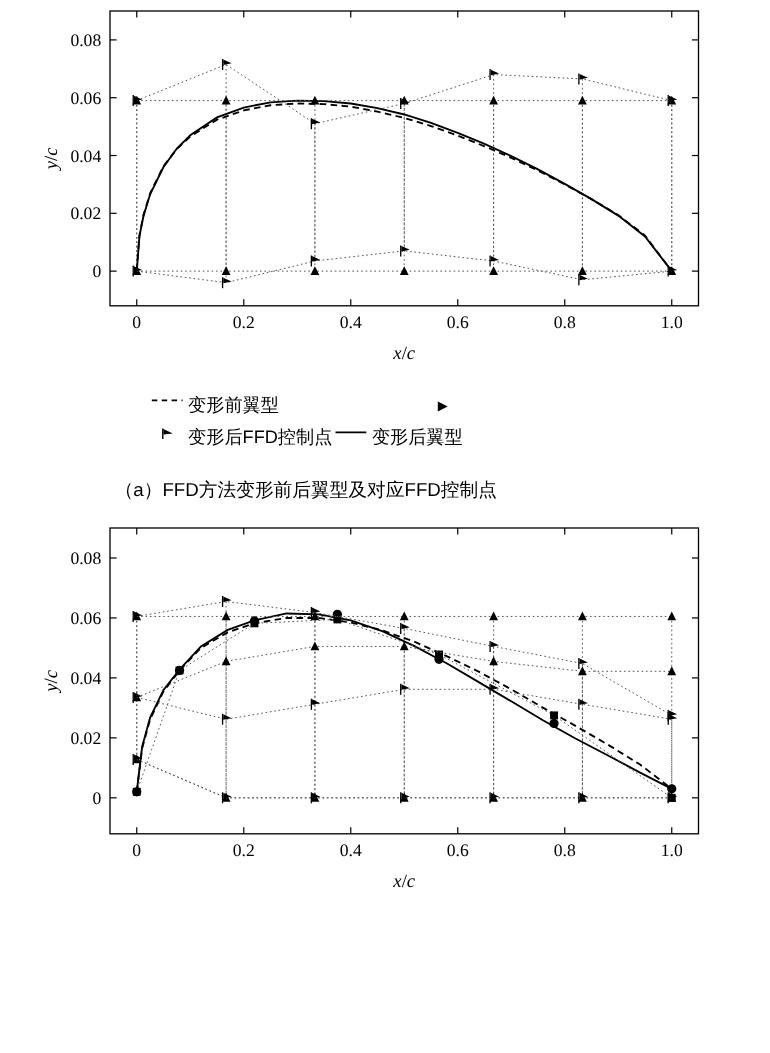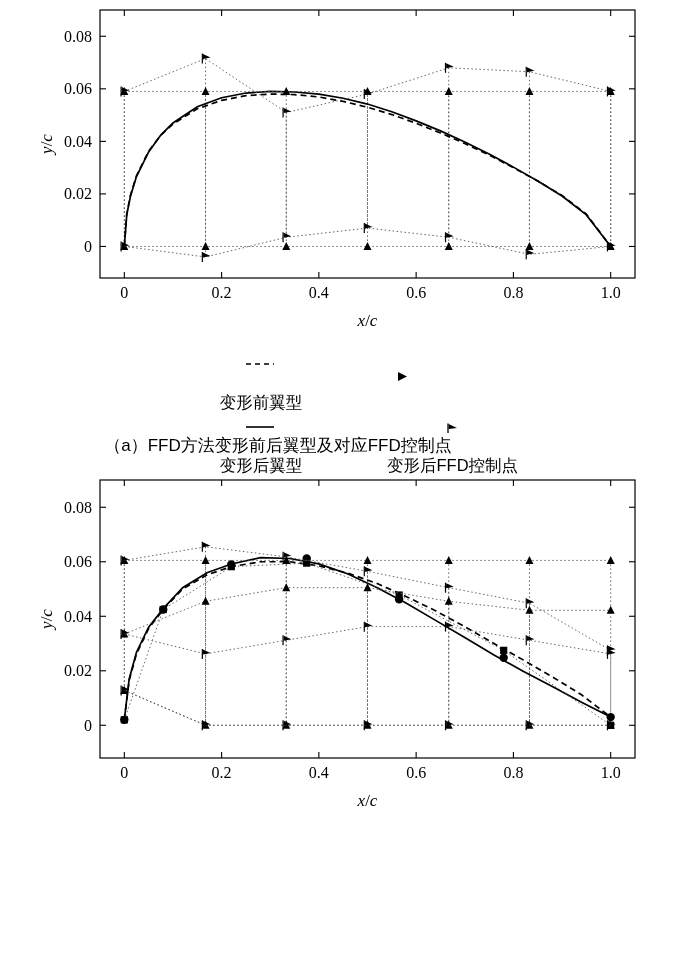--- a/index.html
+++ b/index.html
@@ -47,22 +47,21 @@
     font-size: 16.5px;
     color: #000;
   }
   .legend-row {
     display: flex;
     flex-direction: row;
     align-items: center;
   }
   .legend-item {
     display: flex;
-    flex-direction: column;
-    align-items: center;
+    flex-direction: row;
     white-space: nowrap;
   }
   .legend-key {
     display: inline-block;
     width: 34px;
     text-align: center;
     flex: 0 0 34px;
   }
   .legend-key svg { display: block; margin: 0 auto; }
   .legend-text { padding-left: 2px; }
@@ -206,36 +205,36 @@
         </div>
         <div class="legend-item">
           <span class="legend-key">
             <svg width="16" height="14" viewBox="0 0 16 14">
                 <polygon points="4,3 13,7.5 4,12" fill="#000"></polygon>
               </svg>
           </span>
         </div>
       </div>
       <div class="legend-row">
-        <div class="legend-item first">
-          <span class="legend-key">
-            <svg width="30" height="12" viewBox="0 0 30 12">
-                <line x1="1" y1="6" x2="29" y2="6" stroke="#000" stroke-width="1.6"></line>
-              </svg>
-          </span>
-          <span class="legend-text">变形后翼型</span>
-        </div>
         <div class="legend-item">
           <span class="legend-key">
             <svg width="16" height="14" viewBox="0 0 16 14">
                 <line x1="4" y1="2.5" x2="4" y2="12" stroke="#000" stroke-width="1.3"></line>
                 <polygon points="4.6,3 13,7 4.6,8" fill="#000"></polygon>
               </svg>
           </span>
           <span class="legend-text">变形后FFD控制点</span>
+        </div>
+        <div class="legend-item first">
+          <span class="legend-key">
+            <svg width="30" height="12" viewBox="0 0 30 12">
+                <line x1="1" y1="6" x2="29" y2="6" stroke="#000" stroke-width="1.6"></line>
+              </svg>
+          </span>
+          <span class="legend-text">变形后翼型</span>
         </div>
       </div>
     </div>
 
     <div class="caption" id="caption-a">（a）FFD方法变形前后翼型及对应FFD控制点</div>
   </div>
 
   <div class="panel" id="panel-b">
     <div class="plot-wrap">
       <svg class="plot-svg" id="svg-b" width="700" height="360">

